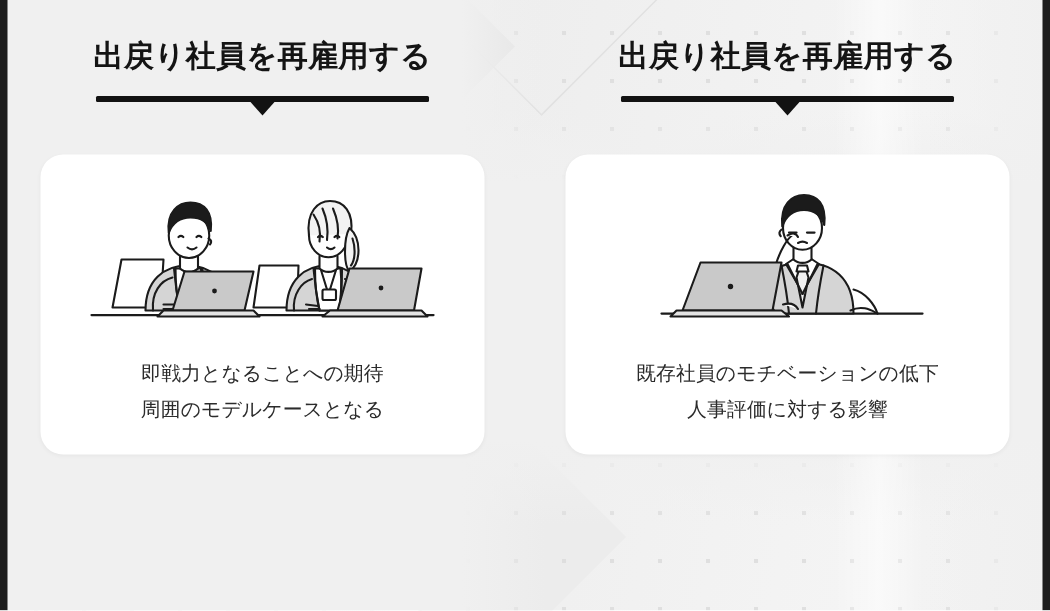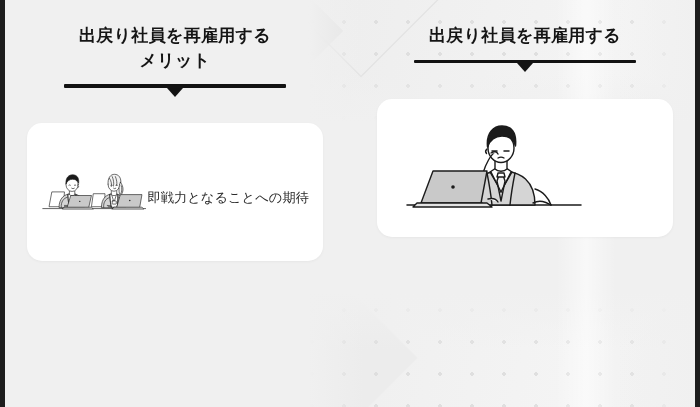--- a/index.html
+++ b/index.html
@@ -78,21 +78,21 @@
     display: flex;
     flex-direction: column;
     align-items: center;
     padding: 24px 20px 22px 20px;
     box-sizing: border-box;
   }
 
   .heading {
     text-align: center;
     color: #141414;
-    font-size: 17px;
+    font-size: 20px;
     font-weight: bold;
     line-height: 1.45;
     letter-spacing: .3px;
     white-space: nowrap;
   }
   .heading .ln2 { display: block; }
 
   .rule-wrap {
     position: relative;
     width: 222px;
@@ -119,21 +119,21 @@
 
   .card {
     margin-top: 23px;
     width: 296px;
     background: #ffffff;
     border-radius: 15px;
     box-shadow: 0 1px 3px rgba(0,0,0,.045);
     padding: 16px 14px 18px 14px;
     box-sizing: border-box;
     display: flex;
-    flex-direction: row;
+    flex-direction: column;
     align-items: center;
   }
   .art {
     width: 236px;
     height: 104px;
     display: block;
   }
   .art.single { width: 200px; }
 
   .points {
@@ -169,21 +169,20 @@
 
   <div class="edge left"></div>
   <div class="edge right"></div>
 
   <div class="columns">
 
     <div class="col">
 
       <div class="heading">
         <span>出戻り社員を再雇用する</span>
-        <span class="ln2">メリット</span>
       </div>
 
       <div class="rule-wrap">
         <div class="rule"></div>
         <div class="rule-arrow"></div>
       </div>
 
       <div class="card">
 
         <svg class="art" viewBox="0 0 236 104">
@@ -255,20 +254,21 @@
             <path d="M149 87 l7 0"></path>
 
             <path d="M168 88 L176 60 L224 60 L219 88 Z" fill="#c9c9c9"></path>
             <circle cx="197" cy="73" r="1.6" fill="#1b1b1b" stroke="none"></circle>
             <path d="M163 88 L224 88 L228 92 L158 92 Z" fill="#e4e4e4"></path>
           </g>
         </svg>
 
         <div class="points">
           <div>即戦力となることへの期待</div>
+          <div>周囲のモデルケースとなる</div>
         </div>
       </div>
     </div>
 
     <div class="col">
 
       <div class="heading">
         <span>出戻り社員を再雇用する</span>
       </div>
 
@@ -322,18 +322,20 @@
             <path d="M66 62 l5 -4" stroke-width="1.5"></path>
             <path d="M66 62 l5 4" stroke-width="1.5"></path>
 
             <path d="M30 88 L42 56 L96 56 L90 88 Z" fill="#c9c9c9"></path>
             <circle cx="62" cy="72" r="1.8" fill="#1b1b1b" stroke="none"></circle>
             <path d="M26 88 L96 88 L101 92 L22 92 Z" fill="#e4e4e4"></path>
           </g>
         </svg>
 
         <div class="points">
+          <div>既存社員のモチベーションの低下</div>
+          <div>人事評価に対する影響</div>
         </div>
       </div>
     </div>
 
   </div>
 </div>
 
 </body></html>

